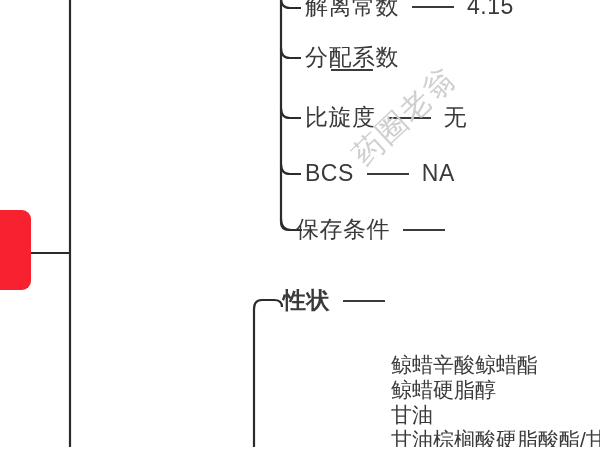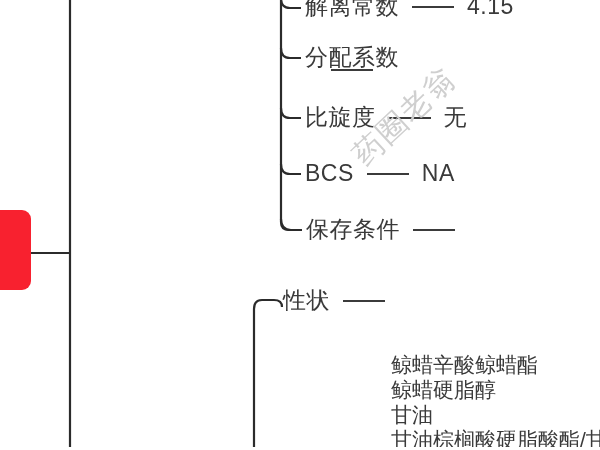--- a/index.html
+++ b/index.html
@@ -112,26 +112,26 @@
     <span class="dash"></span>
     <span class="value">无</span>
   </div>
 
   <div class="row" style="left:305px;top:162px;">
     <span class="label">BCS</span>
     <span class="dash"></span>
     <span class="value">NA</span>
   </div>
 
-  <div class="row" style="left:306px;top:218px;">
+  <div class="row" style="left:296px;top:218px;">
     <span class="label">保存条件</span>
     <span class="dash"></span>
   </div>
 
-  <div class="row" style="left:283px;top:289px;">
+  <div class="row" style="left:283px;top:289px;font-weight:bold;">
     <span class="label">性状</span>
     <span class="dash"></span>
   </div>
 
   <div class="ingredients">
     <div>鲸蜡辛酸鲸蜡酯</div>
     <div>鲸蜡硬脂醇</div>
     <div>甘油</div>
     <div>甘油棕榈酸硬脂酸酯/甘</div>
   </div>

